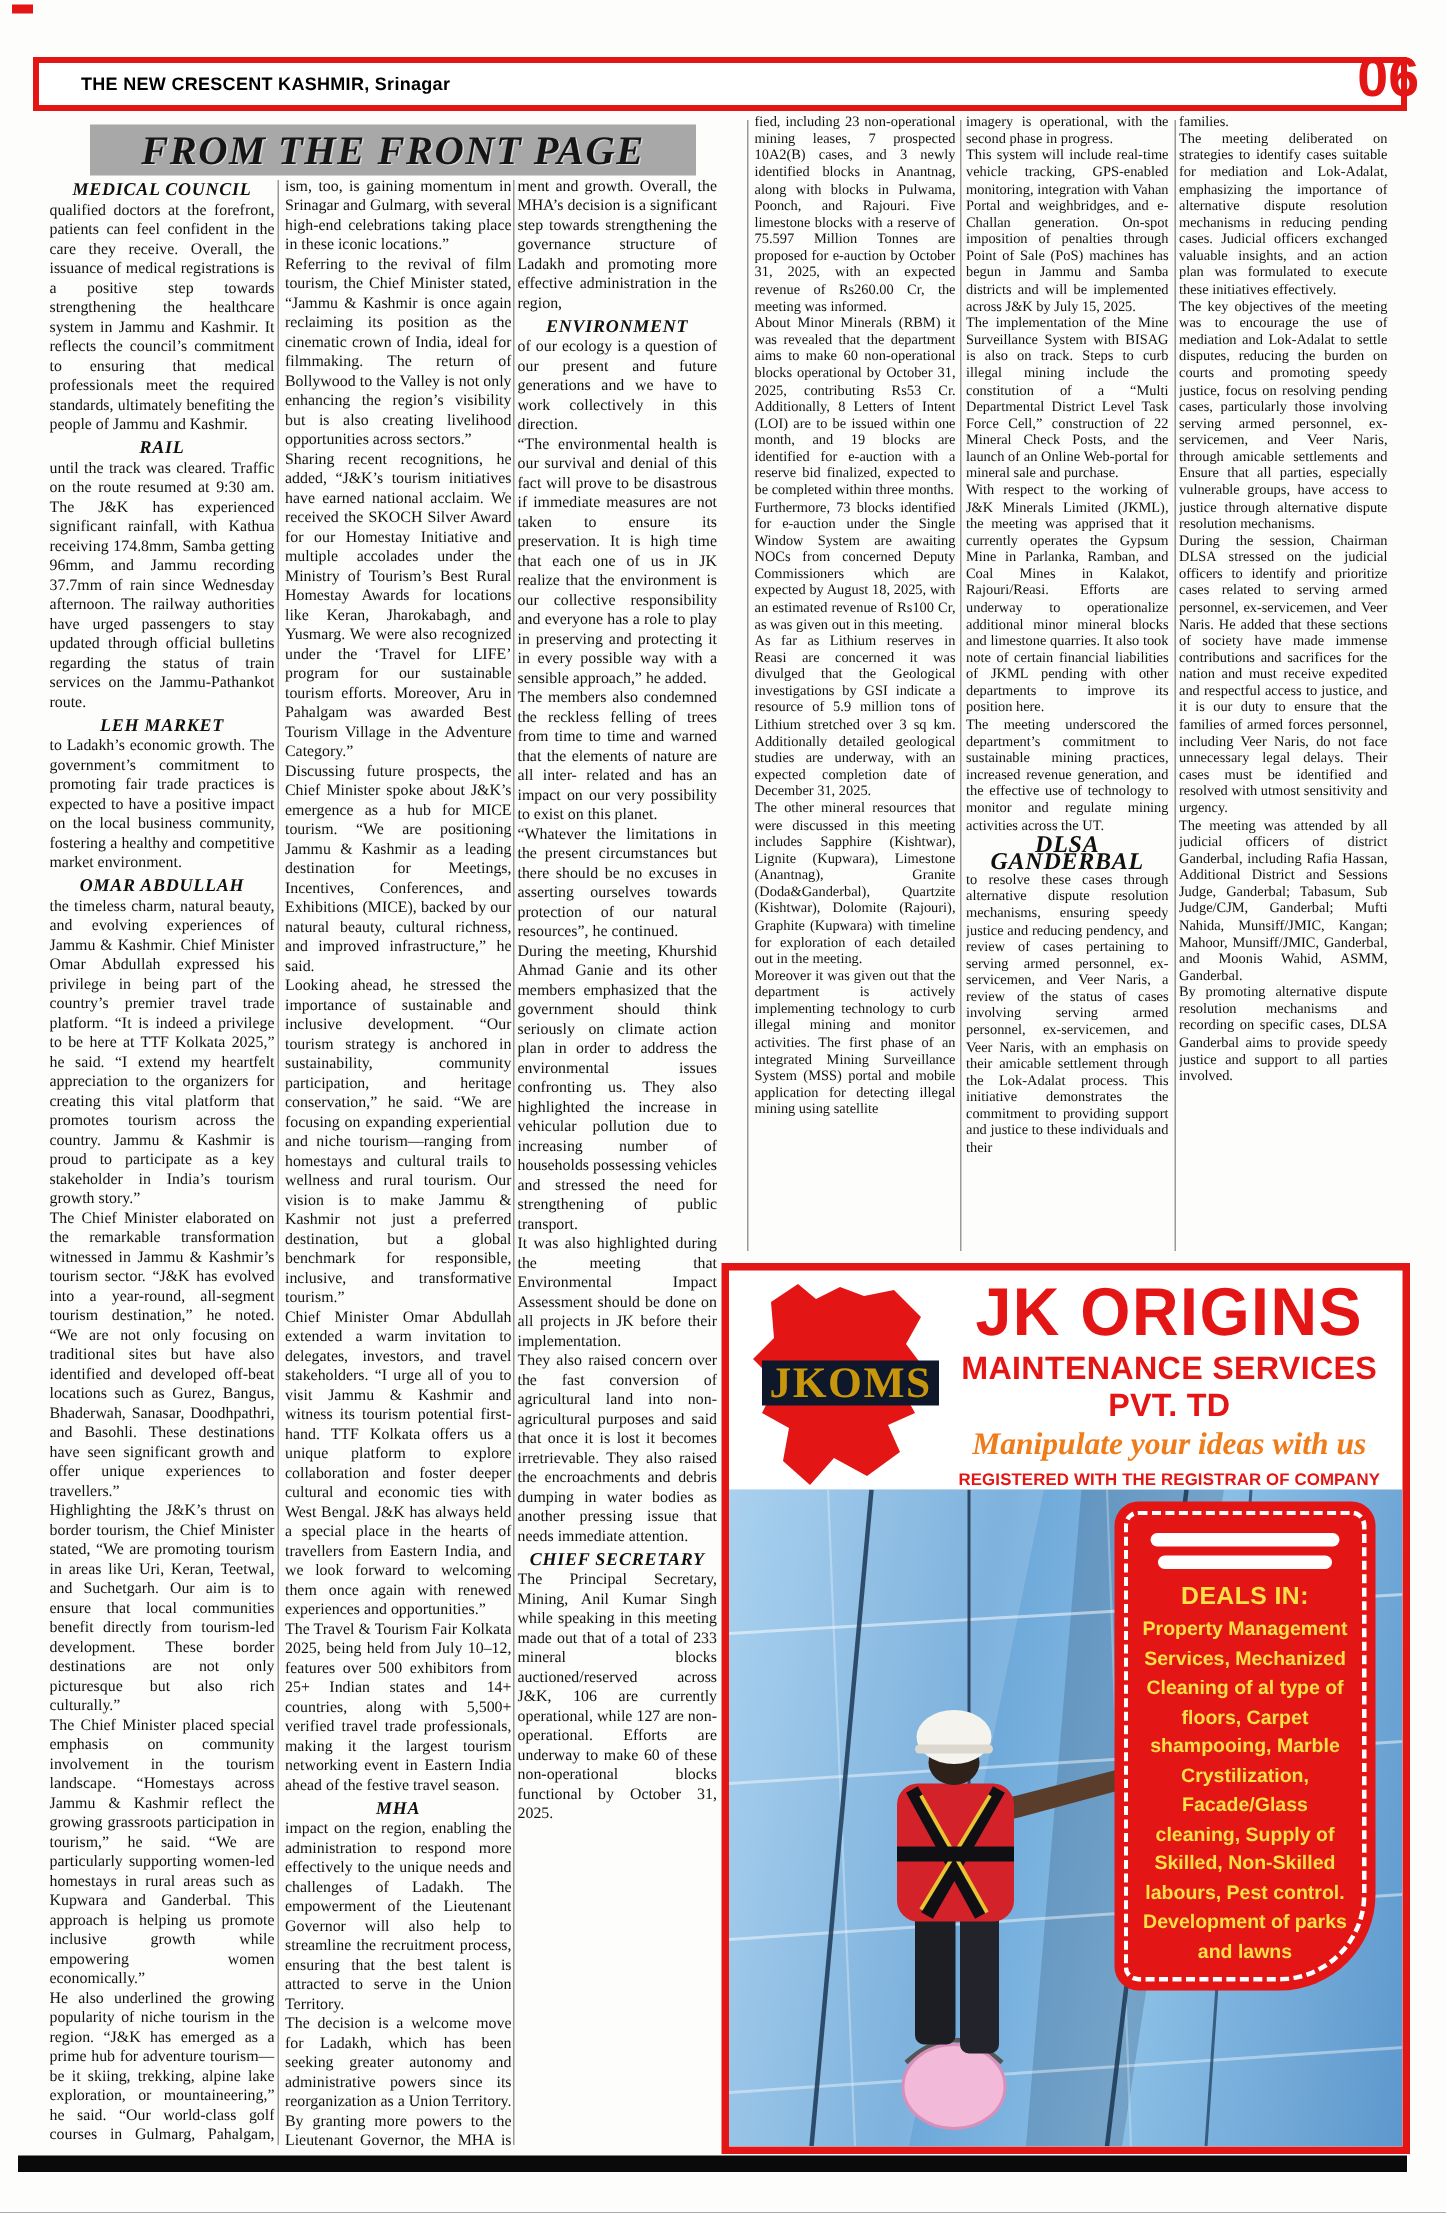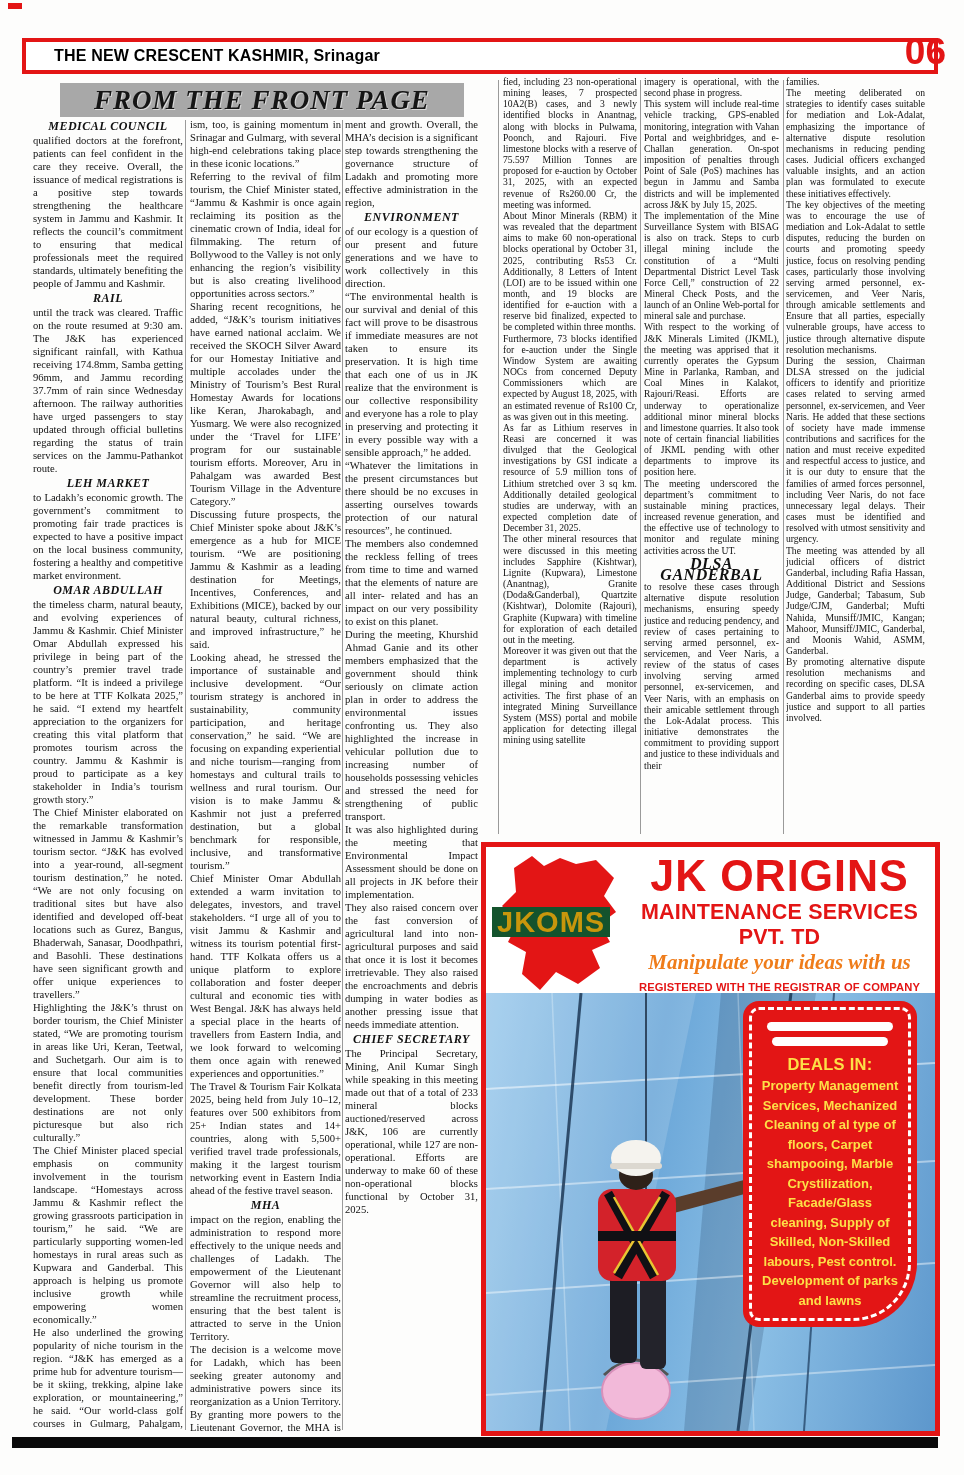--- a/index.html
+++ b/index.html
@@ -11,21 +11,21 @@
   .corner-mark { position:absolute; left:8px; top:3px; width:14px; height:6px; background:#e31515; }
 
   
   .masthead-box {
     position:absolute; left:22px; top:38px; width:916px; height:36px;
     border:4px solid #e31515; box-sizing:border-box;
     display:flex; align-items:center; background:#fff;
   }
   .masthead-title {
     font-family:"Liberation Sans", sans-serif; font-weight:bold;
-    font-size:16px; letter-spacing:.2px; padding-left:28px; color:#000;
+    font-size:12px; letter-spacing:.2px; padding-left:28px; color:#000;
   }
   .page-number {
     position:absolute; right:18px; top:33px; z-index:3;
     font-family:"Liberation Sans", sans-serif; font-weight:900;
     font-size:37px; line-height:1; color:#e31515;
   }
 
   
   .section-banner {
     position:absolute; left:60px; top:83px; width:404px; height:34px;
@@ -68,22 +68,22 @@
 
   
   .ad {
     position:absolute; left:481px; top:842px; width:459px; height:594px;
     background:#fff; border:5px solid #e31515; box-sizing:border-box; overflow:hidden;
   }
   .ad-header { height:146px; display:flex; padding:3px 6px 0 6px; box-sizing:border-box; }
   .ad-logo { position:relative; width:138px; flex:0 0 138px; }
   .ad-logo svg { display:block; }
   .jkoms-text {
-    position:absolute; left:0px; top:57px; background:#14532d; padding:0 5px;
-    color:#c8960c; font-family:Liberation Sans, sans-serif;
+    position:absolute; left:16px; top:57px; background:#0f172a; padding:0 5px;
+    color:#c8960c; font-family:Liberation Serif, serif;
     font-weight:900; font-size:29px; letter-spacing:1px; line-height:1.05;
   }
   .ad-titles { flex:1; text-align:center; padding-top:4px; font-family:"Liberation Sans", sans-serif; }
   .ad-title   { color:#e31515; font-weight:900; font-size:43px; line-height:1.0; letter-spacing:1px; transform:scaleY(1.05); }
   .ad-subtitle{ color:#e31515; font-weight:900; font-size:21.5px; line-height:1.15; margin-top:3px; letter-spacing:.2px; }
   .ad-tagline {
     color:#ef7c1a; font-family:"Liberation Serif", serif; font-style:italic;
     font-weight:bold; font-size:21px; line-height:1.1; margin-top:2px;
   }
   .ad-registration { color:#e31515; font-weight:900; font-size:11.2px; margin-top:6px; letter-spacing:.1px; }
@@ -154,22 +154,22 @@
       <p>The Travel &amp; Tourism Fair Kolkata 2025, being held from July 10–12, features over 500 exhibitors from 25+ Indian states and 14+ countries, along with 5,500+ verified travel trade professionals, making it the largest tourism networking event in Eastern India ahead of the festive travel season.</p>
       <h3>MHA</h3>
       <p>impact on the region, enabling the administration to respond more effectively to the unique needs and challenges of Ladakh. The empowerment of the Lieutenant Governor will also help to streamline the recruitment process, ensuring that the best talent is attracted to serve in the Union Territory.</p>
       <p>The decision is a welcome move for Ladakh, which has been seeking greater autonomy and administrative powers since its reorganization as a Union Territory. By granting more powers to the Lieutenant Governor, the MHA is demonstrating its commitment to supporting the region’s develop-</p>
     </div>
   <div class="col col-left" id="col2">
       <p>ment and growth. Overall, the MHA’s decision is a significant step towards strengthening the governance structure of Ladakh and promoting more effective administration in the region,</p>
       <h3>ENVIRONMENT</h3>
       <p>of our ecology is a question of our present and future generations and we have to work collectively in this direction.</p>
       <p>“The environmental health is our survival and denial of this fact will prove to be disastrous if immediate measures are not taken to ensure its preservation. It is high time that each one of us in JK realize that the environment is our collective responsibility and everyone has a role to play in preserving and protecting it in every possible way with a sensible approach,” he added.</p>
+      <p>The members also condemned the reckless felling of trees from time to time and warned that the elements of nature are all inter- related and has an impact on our very possibility to exist on this planet.</p>
       <p>“Whatever the limitations in the present circumstances but there should be no excuses in asserting ourselves towards protection of our natural resources”, he continued.</p>
-      <p>The members also condemned the reckless felling of trees from time to time and warned that the elements of nature are all inter- related and has an impact on our very possibility to exist on this planet.</p>
       <p>During the meeting, Khurshid Ahmad Ganie and its other members emphasized that the government should think seriously on climate action plan in order to address the environmental issues confronting us. They also highlighted the increase in vehicular pollution due to increasing number of households possessing vehicles and stressed the need for strengthening of public transport.</p>
       <p>It was also highlighted during the meeting that Environmental Impact Assessment should be done on all projects in JK before their implementation.</p>
       <p>They also raised concern over the fast conversion of agricultural land into non-agricultural purposes and said that once it is lost it becomes irretrievable. They also raised the encroachments and debris dumping in water bodies as another pressing issue that needs immediate attention.</p>
       <h3>CHIEF SECRETARY</h3>
       <p>The Principal Secretary, Mining, Anil Kumar Singh while speaking in this meeting made out that of a total of 233 mineral blocks auctioned/reserved across J&amp;K, 106 are currently operational, while 127 are non-operational. Efforts are underway to make 60 of these non-operational blocks functional by October 31, 2025.</p>
     </div>
   <div class="col col-right" id="col3">
       <p>fied, including 23 non-operational mining leases, 7 prospected 10A2(B) cases, and 3 newly identified blocks in Anantnag, along with blocks in Pulwama, Poonch, and Rajouri. Five limestone blocks with a reserve of 75.597 Million Tonnes are proposed for e-auction by October 31, 2025, with an expected revenue of Rs260.00 Cr, the meeting was informed.</p>
       <p>About Minor Minerals (RBM) it was revealed that the department aims to make 60 non-operational blocks operational by October 31, 2025, contributing Rs53 Cr. Additionally, 8 Letters of Intent (LOI) are to be issued within one month, and 19 blocks are identified for e-auction with a reserve bid finalized, expected to be completed within three months.</p>
       <p>Furthermore, 73 blocks identified for e-auction under the Single Window System are awaiting NOCs from concerned Deputy Commissioners which are expected by August 18, 2025, with an estimated revenue of Rs100 Cr, as was given out in this meeting.</p>

